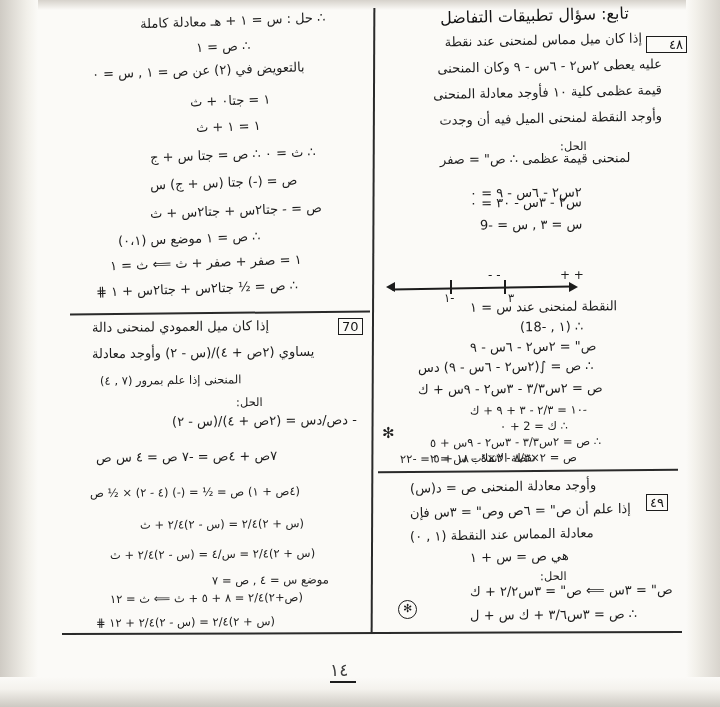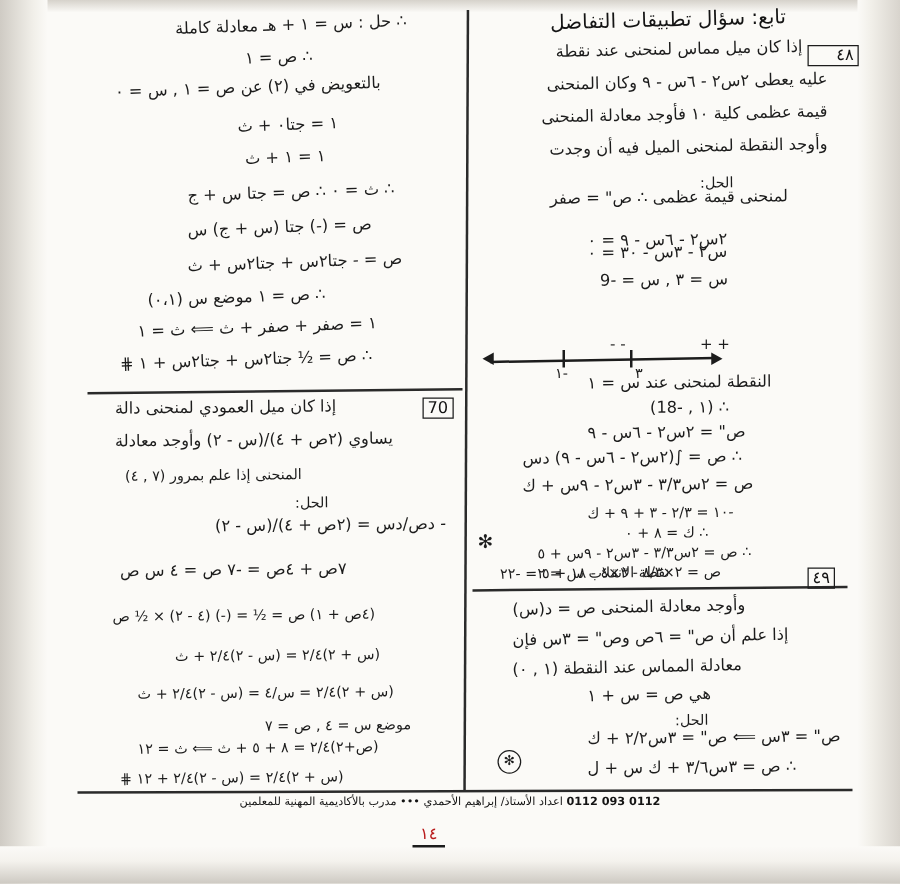--- a/index.html
+++ b/index.html
@@ -175,24 +175,24 @@
     white-space: nowrap;
   }
   .footer .phone {
     font-weight: bold;
     letter-spacing: 0.5px;
   }
   .pagenum {
     position: absolute;
     left: 330px;
     top: 660px;
-    font-size: 13px;
-    direction: rtl;
-    color: #b91c1c;
-    text-align: center;
+    font-size: 17px;
+    direction: rtl;
+    color: #404040;
+    text-align: left;
   }
   .pagenum .bar {
     width: 26px;
     height: 1.6px;
     background: #1c1c1c;
     margin: 1px auto 0 auto;
   }
 </style>
 </head>
 <body>
@@ -236,27 +236,27 @@
   <div class="signs" style="left:488px; top:268px;">- -</div>
   <div class="hand ln-sm" style="left:508px; top:292px;">٣</div>
   <div class="hand ln-sm" style="left:444px; top:292px;">-١</div>
 
   <div class="hand ln tilt3" style="left:470px; top:300px;">النقطة لمنحنى عند س = ١</div>
   <div class="hand ln tilt3" style="left:520px; top:320px;">∴ (١ , -18)</div>
   <div class="hand ln tilt3" style="left:470px; top:340px;">ص" = ٢س٢ - ٦س - ٩</div>
   <div class="hand ln tilt3" style="left:418px; top:360px;">∴ ص = ∫(٢س٢ - ٦س - ٩) دس</div>
   <div class="hand ln tilt3" style="left:418px; top:382px;">ص = ٢س٣/٣ - ٣س٢ - ٩س + ك</div>
   <div class="hand ln-sm tilt3" style="left:470px; top:404px;">-١٠ = ٢/٣ - ٣ + ٩ + ك</div>
-  <div class="hand ln-sm tilt3" style="left:500px; top:420px;">∴ ك = ٨ + ٠</div>
+  <div class="hand ln-sm tilt3" style="left:500px; top:420px;">∴ ك = 2 + ٠</div>
   <div class="hand ln-sm tilt3" style="left:430px; top:436px;">∴ ص = ٢س٣/٣ - ٣س٢ - ٩س + ٥</div>
   <div class="hand ln-sm tilt3" style="left:430px; top:452px;">نقطة الانقلاب س = ٢</div>
   <div class="hand ln-sm tilt3" style="left:400px; top:452px;">ص = ٢×٨/٣ - ٣×٤ - ١٨ + ٥ = -٢٢</div>
   <div class="starmark" style="left:382px; top:424px;">✻</div>
 
-  <div class="qbox" style="left:646px; top:454px;">٤٩</div>
+  <div class="qbox" style="left:646px; top:494px;">٤٩</div>
 
   <div class="hand ln tilt1" style="left:410px; top:480px;">وأوجد معادلة المنحنى ص = د(س)</div>
   <div class="hand ln tilt1" style="left:410px; top:504px;">إذا علم أن ص" = ٦ص وص" = ٣س فإن</div>
   <div class="hand ln tilt1" style="left:410px; top:528px;">معادلة المماس عند النقطة (١ , ٠)</div>
   <div class="hand ln tilt1" style="left:470px; top:550px;">هي ص = س + ١</div>
   <div class="hand ln-sm tilt3" style="left:540px; top:570px;">الحل:</div>
   <div class="hand ln tilt3" style="left:470px; top:584px;">ص" = ٣س ⟸ ص" = ٣س٢/٢ + ك</div>
   <div class="hand ln tilt3" style="left:470px; top:608px;">∴ ص = ٣س٣/٦ + ك س + ل</div>
   <div class="circledstar" style="left:398px; top:600px;">✻</div>
 
@@ -280,23 +280,19 @@
   <div class="hand ln-sm tilt3" style="left:236px; top:396px;">الحل:</div>
   <div class="hand ln tilt3" style="left:172px; top:414px;">- دص/دس = (٢ص + ٤)/(س - ٢)</div>
   <div class="hand ln tilt3" style="left:96px; top:450px;">٧ص + ٤ص = -٧ ص = ٤ س ص</div>
   <div class="hand ln-sm tilt3" style="left:90px; top:486px;">(٤ص + ١) ص = ½ = (-) (٤ - ٢) × ½ ص</div>
   <div class="hand ln-sm tilt3" style="left:140px; top:518px;">(س + ٢)٢/٤ = (س - ٢)٢/٤ + ث</div>
   <div class="hand ln-sm tilt3" style="left:110px; top:548px;">(س + ٢)٢/٤ = س/٤ = (س - ٢)٢/٤ + ث</div>
   <div class="hand ln-sm tilt3" style="left:212px; top:574px;">موضع س = ٤ , ص = ٧</div>
   <div class="hand ln-sm tilt3" style="left:110px; top:592px;">(ص+٢)٢/٤ = ٨ + ٥ + ث ⟸ ث = ١٢</div>
   <div class="hand ln-sm tilt3" style="left:96px; top:616px;">(س + ٢)٢/٤ = (س - ٢)٢/٤ + ١٢ ⋕</div>
 
-  <div class="footer">
-    <span class="phone">0112 093 0112</span>
-    <span>اعداد الأستاذ/ إبراهيم الأحمدي ••• مدرب بالأكاديمية المهنية للمعلمين</span>
-  </div>
 
   <div class="pagenum">
     <span>١٤</span>
     <div class="bar"></div>
   </div>
 
 </div>
 
 </body></html>

